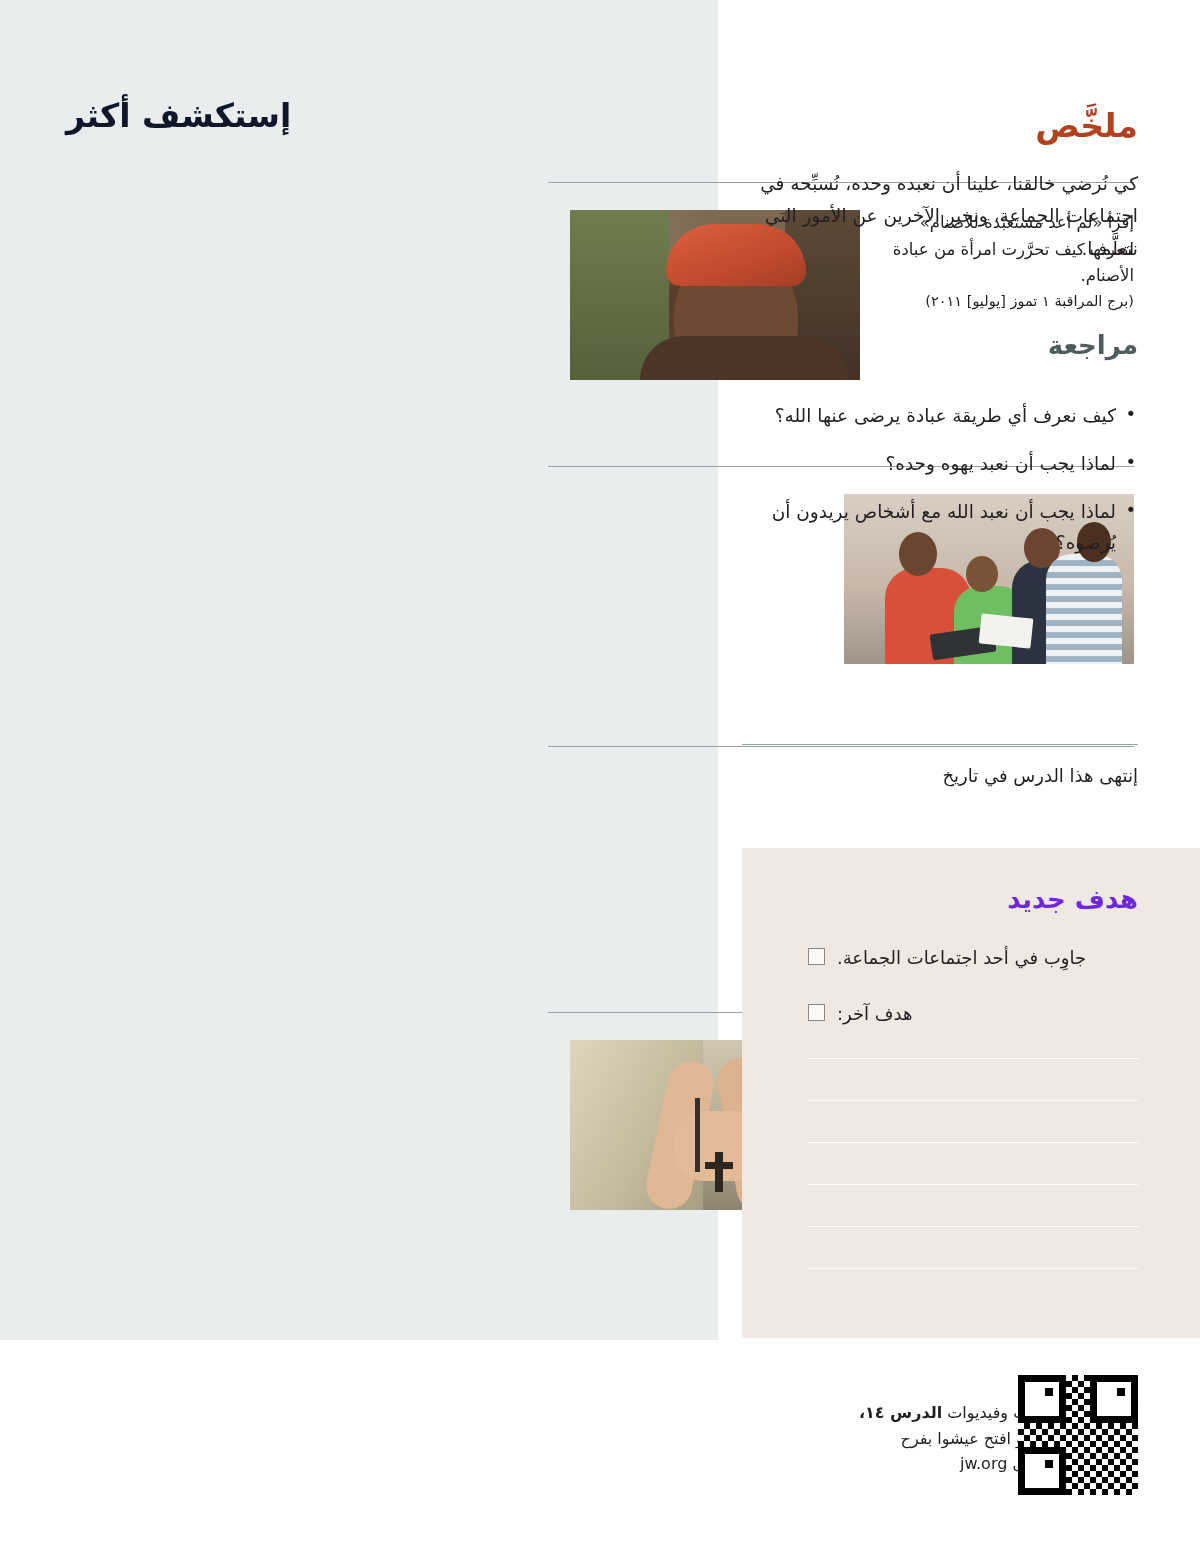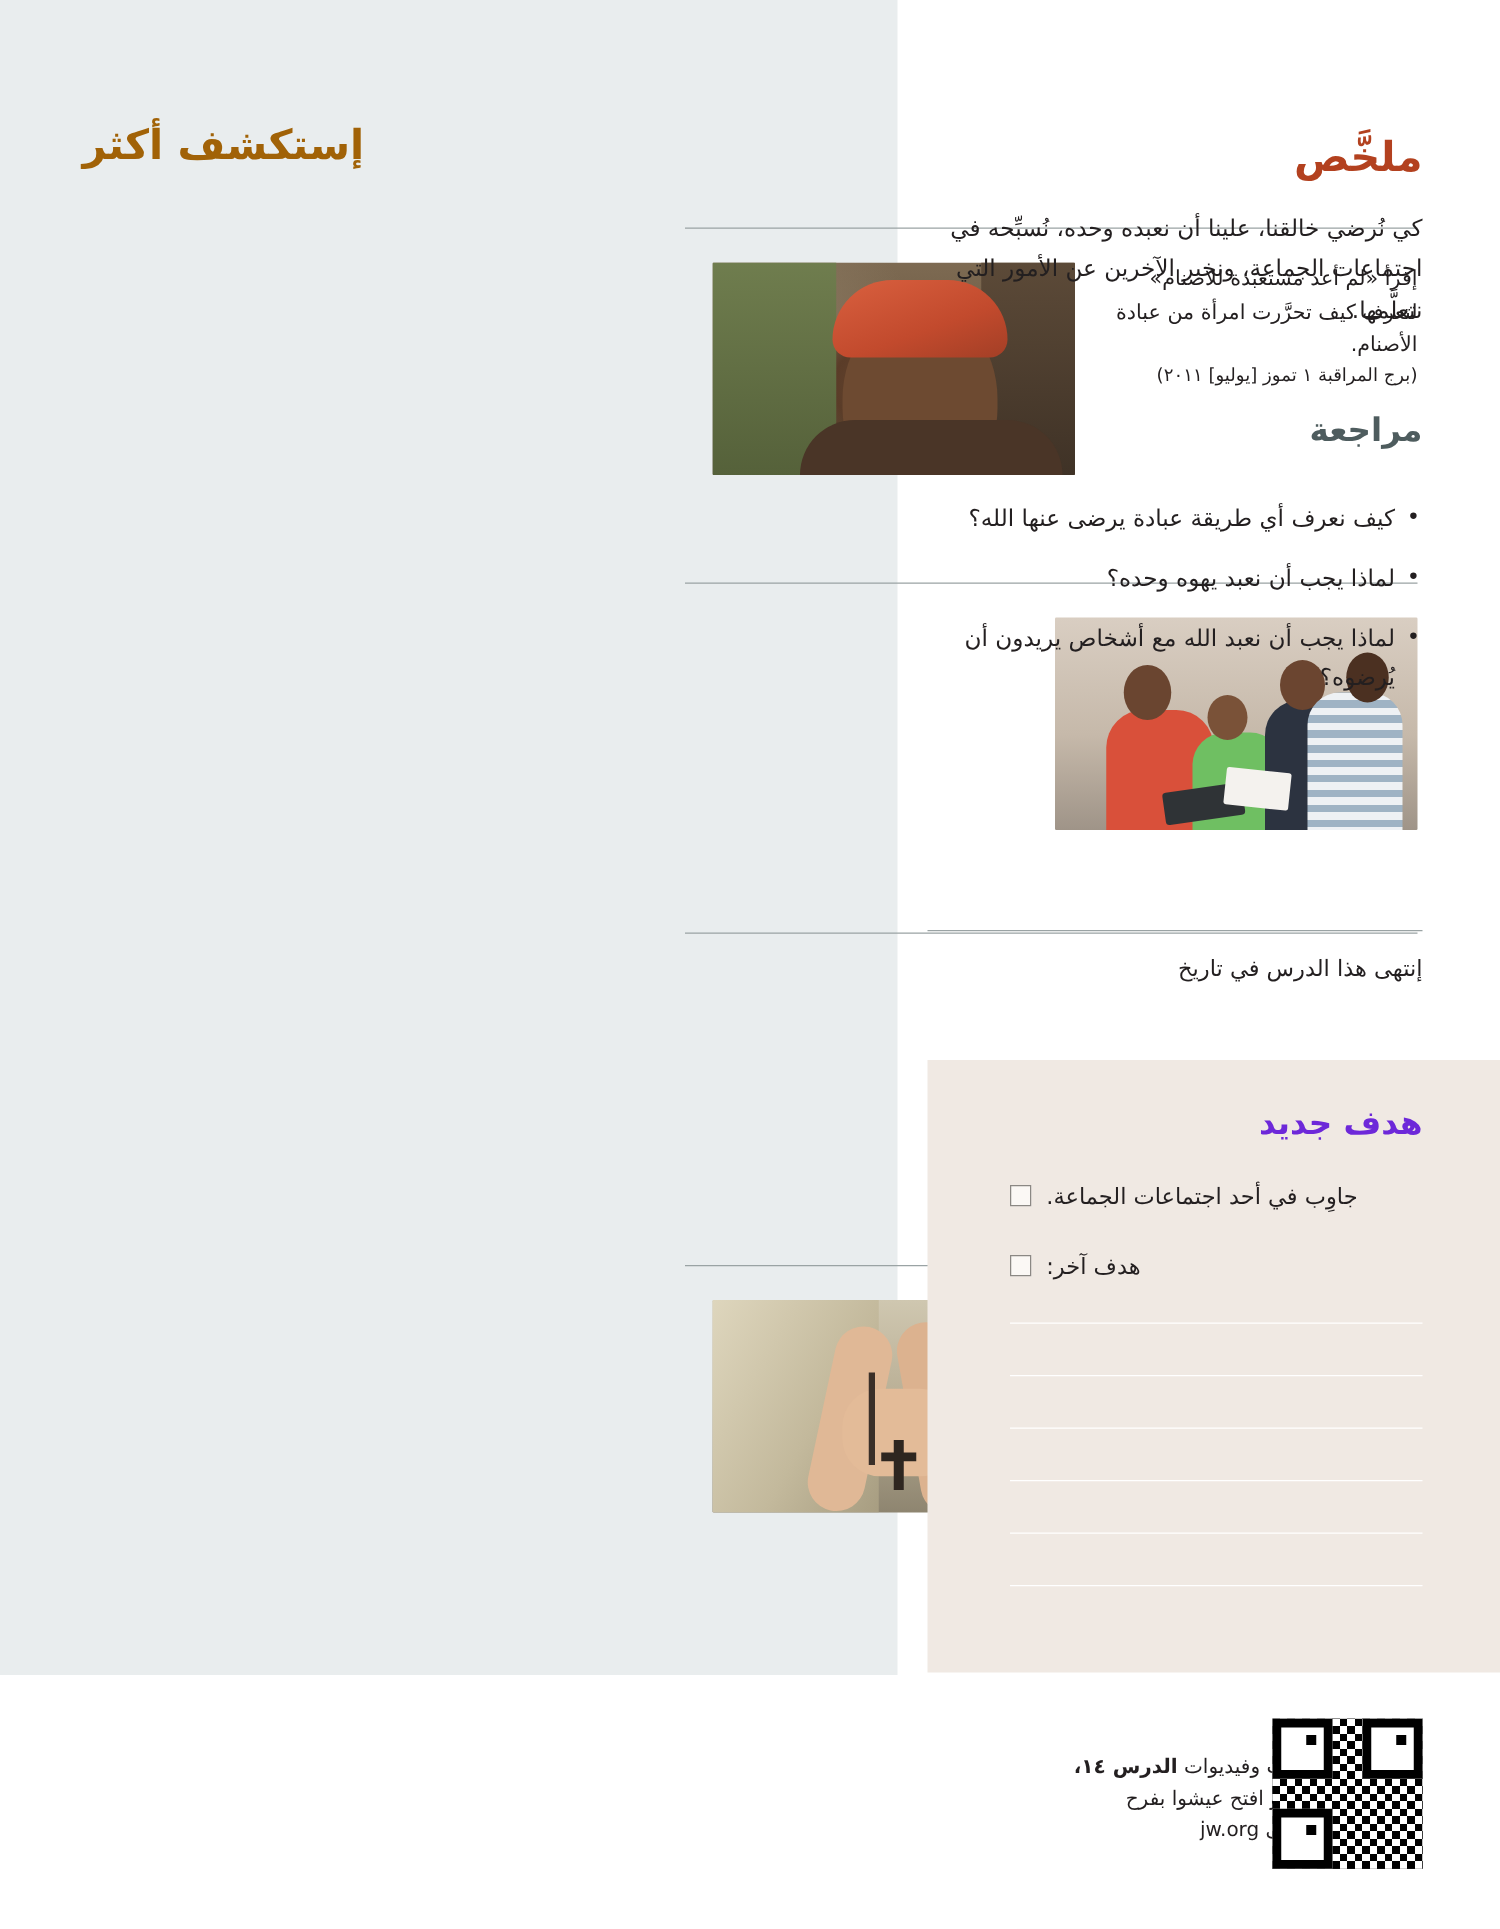--- a/index.html
+++ b/index.html
@@ -27,21 +27,21 @@
   }
 
   #explore-title {
     position: absolute;
     top: 96px;
     right: 66px;
     left: 66px;
     text-align: left;
     font-size: 33px;
     font-weight: bold;
-    color: #a16207;
+    color: #0f172a;
     letter-spacing: 3px;
     direction: rtl;
   }
 
   .explore-item {
     position: absolute;
     right: 66px;
     width: 586px;
   }
   .explore-rule {

